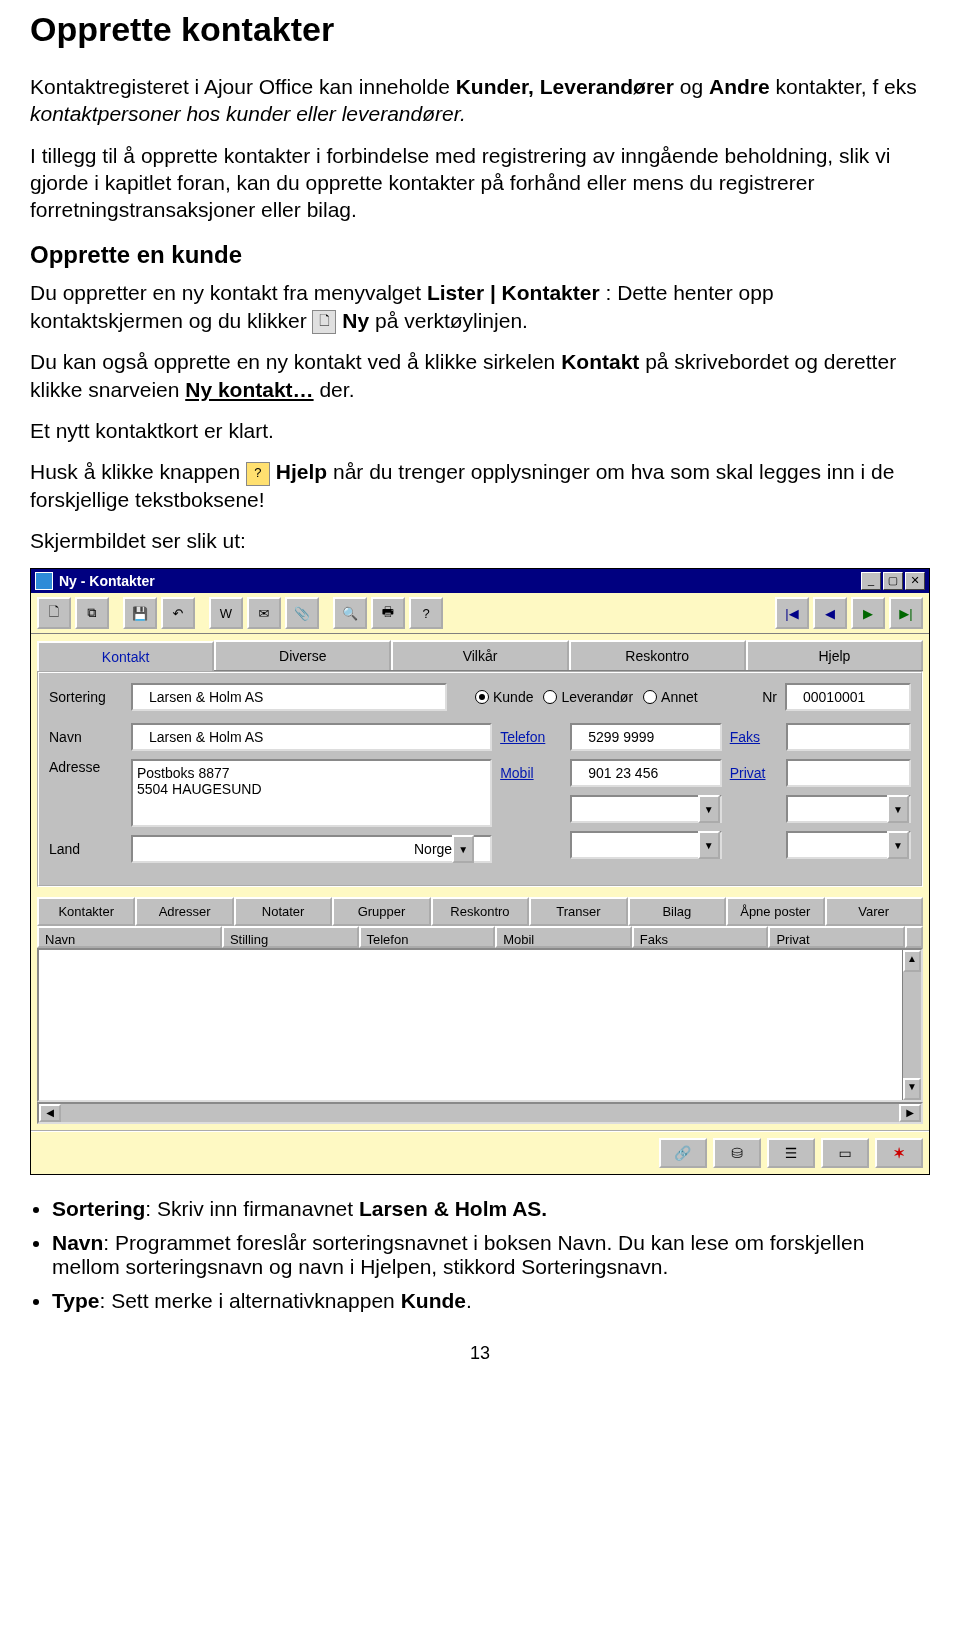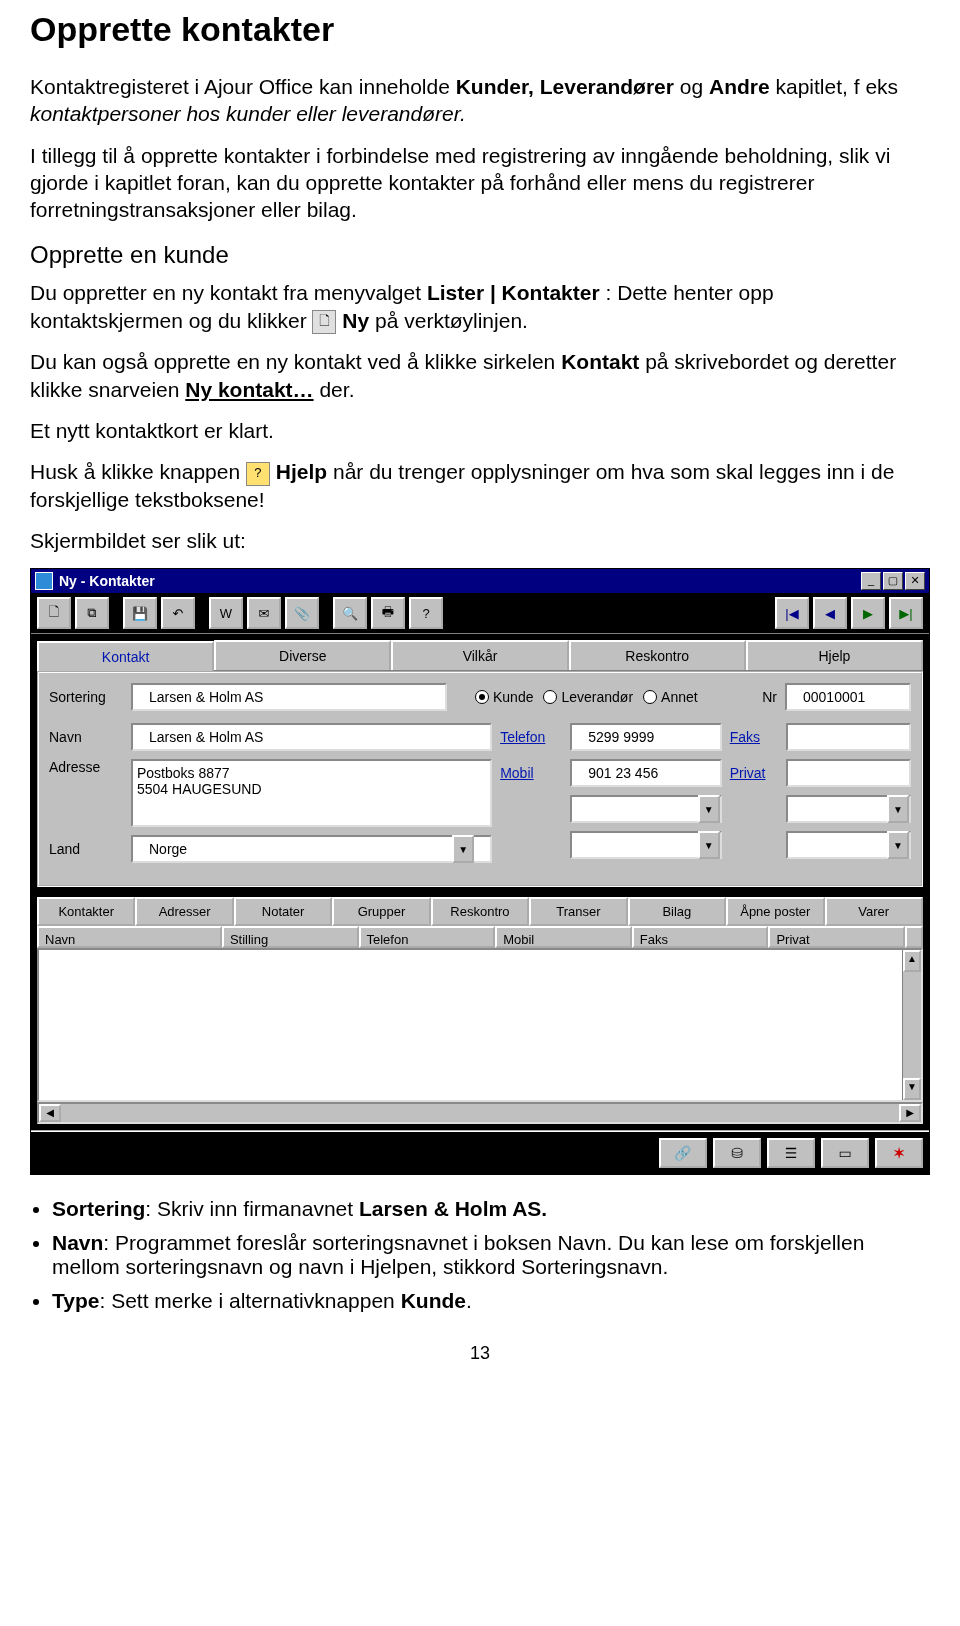--- a/index.html
+++ b/index.html
@@ -1,27 +1,27 @@
 <!DOCTYPE html>
 <html><head>
 <meta charset="utf-8">
 <style>
   body{margin:0;background:#fff;font-family:Arial,Helvetica,sans-serif;color:#000;width:960px;padding:0 30px 30px;box-sizing:border-box}
   .h1{font-size:34px;font-weight:bold;margin:10px 0 24px}
   .p{font-size:21px;line-height:1.3;margin:0 0 14px}
-  .h2{font-size:24px;font-weight:normal;margin:18px 0 10px}
+  .h2{font-size:24px;font-weight:bold;margin:18px 0 10px}
   .b{font-weight:bold}.i{font-style:italic}.u{text-decoration:underline}
   .bullets{margin:16px 0 0 0;padding-left:22px}
   .bullets li{font-size:21px;margin-bottom:10px}
   .pagen{text-align:center;font-size:18px;margin-top:30px}
   .inlineicon{display:inline-block;width:22px;height:22px;background:#e0e0e0;border:1px solid #888;vertical-align:middle;position:relative;font-size:13px;text-align:center;line-height:20px}
   .inlineicon.help{background:#ffe070}
 
   
-  .ss{border:1px solid #000;background:#000000;margin:12px 0 22px;font-family:"MS Sans Serif",Tahoma,Arial,sans-serif;font-size:14px}
+  .ss{border:1px solid #000;background:#fef9c3;margin:12px 0 22px;font-family:"MS Sans Serif",Tahoma,Arial,sans-serif;font-size:14px}
   .titlebar{background:#000080;color:#fff;display:flex;align-items:center;height:24px;padding:0 4px}
   .titlebar .t{font-weight:bold;font-size:14px}
   .titleicon{width:16px;height:16px;background:#2e8bd8;border:1px solid #fff;margin-right:6px}
   .winbtns{margin-left:auto;display:flex;gap:2px}
   .winbtn{width:18px;height:16px;background:#c0c0c0;border:1px solid #fff;border-right-color:#404040;border-bottom-color:#404040;font-size:11px;line-height:14px;text-align:center;color:#000}
   .toolbar{display:flex;align-items:center;padding:4px 6px;border-bottom:1px solid #808080;gap:4px}
   .tbtn{width:30px;height:28px;background:#c0c0c0;border:2px outset #fff;display:flex;align-items:center;justify-content:center}
   .tsep{width:6px}
   .tglyph{width:16px;height:16px;display:flex;align-items:center;justify-content:center;font-size:13px;color:#000}
   .body{padding:6px}
@@ -59,21 +59,21 @@
 </head>
 <body>
 
 <div class="h1">Opprette kontakter</div>
 
 <p class="p">
   <span>Kontaktregisteret i Ajour Office kan inneholde </span>
   <span class="b">Kunder, Leverandører</span>
   <span> og </span>
   <span class="b">Andre</span>
-  <span> kapitlet, f eks </span>
+  <span> kontakter, f eks </span>
   <span class="i">kontaktpersoner hos kunder eller leverandører.</span>
 </p>
 
 <p class="p">I tillegg til å opprette kontakter i forbindelse med registrering av inngående beholdning, slik vi gjorde i kapitlet foran, kan du opprette kontakter på forhånd eller mens du registrerer forretningstransaksjoner eller bilag.</p>
 
 <div class="h2">Opprette en kunde</div>
 
 <p class="p">
   <span>Du oppretter en ny kontakt fra menyvalget </span>
   <span class="b">Lister | Kontakter</span>
@@ -199,21 +199,21 @@
             <span class="lbl">Navn</span>
             <div class="inp flex">Larsen &amp; Holm AS</div>
           </div>
           <div class="row" style="align-items:flex-start">
             <span class="lbl">Adresse</span>
             <div class="textarea" style="flex:1;white-space:pre-line">Postboks 8877
 5504 HAUGESUND</div>
           </div>
           <div class="row">
             <span class="lbl">Land</span>
-            <div class="inp flex" style="justify-content:space-between">
+            <div class="inp flex" style="justify-content:flex-end">
               <span>Norge</span>
               <span class="darrow">▼</span>
             </div>
           </div>
         </div>
         <div class="col" style="flex:0.55">
           <div class="row">
               <span class="lblblue">Telefon</span>
               <div class="inp flex">5299 9999</div>
             </div>

